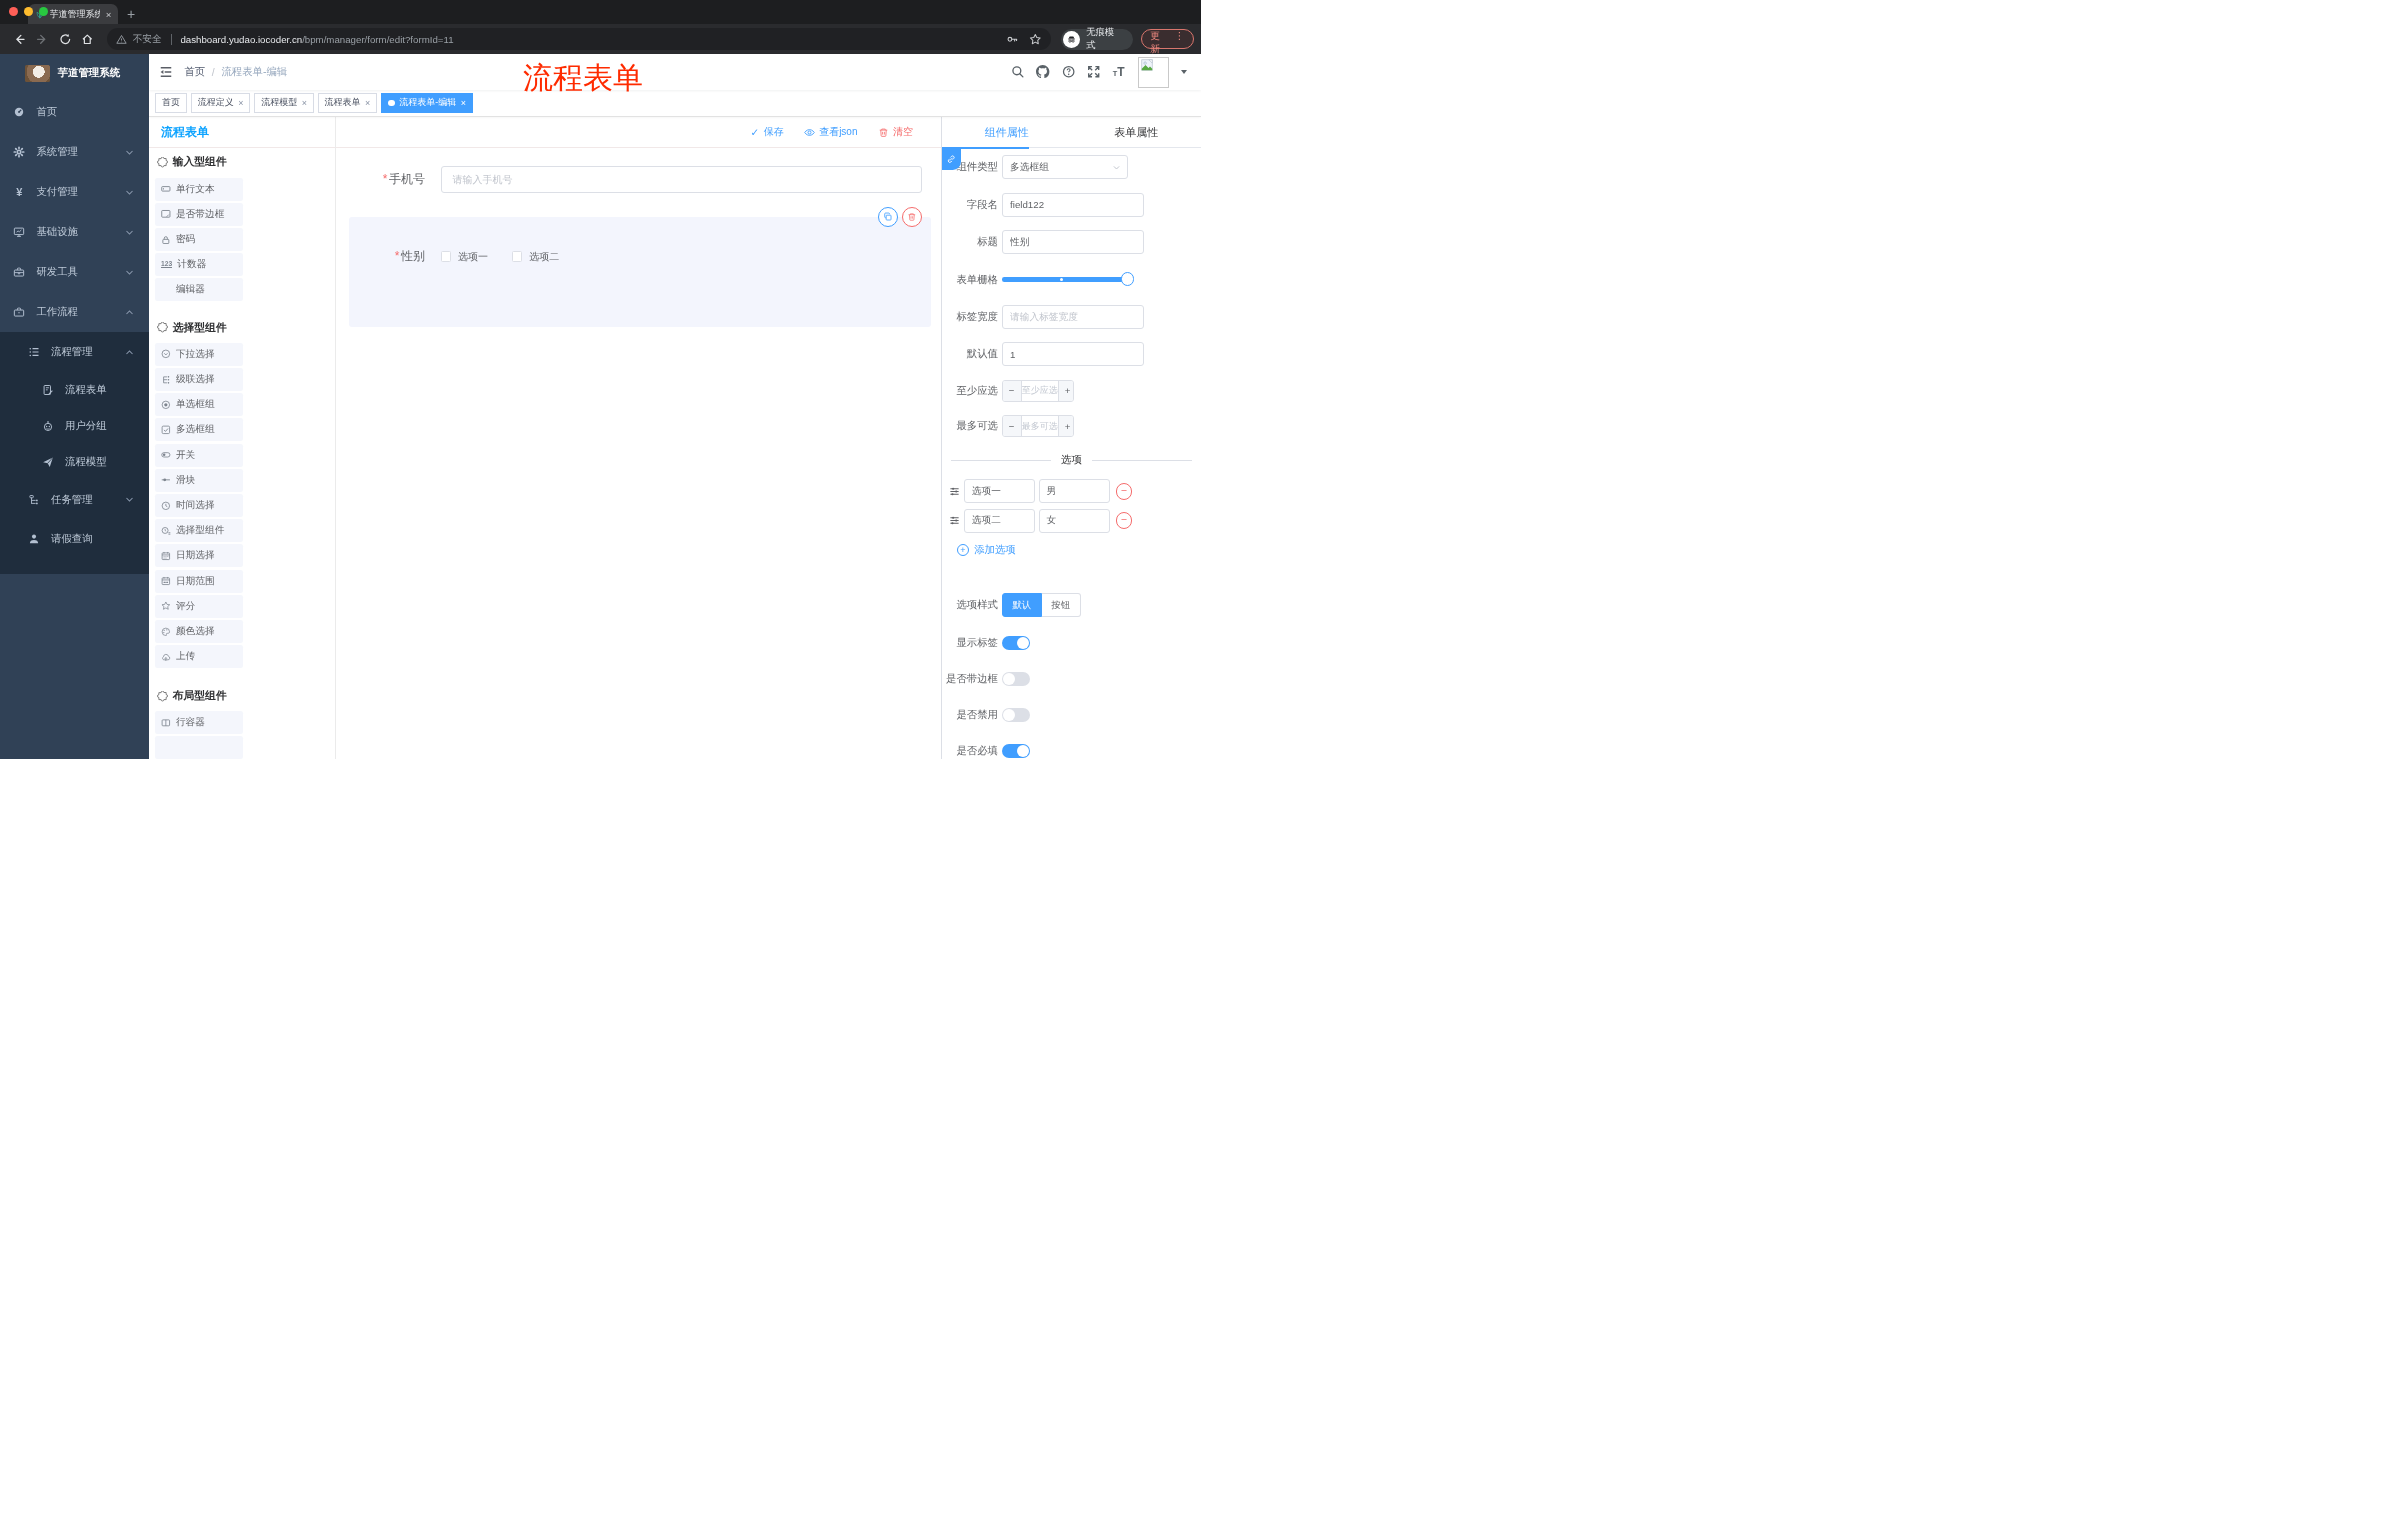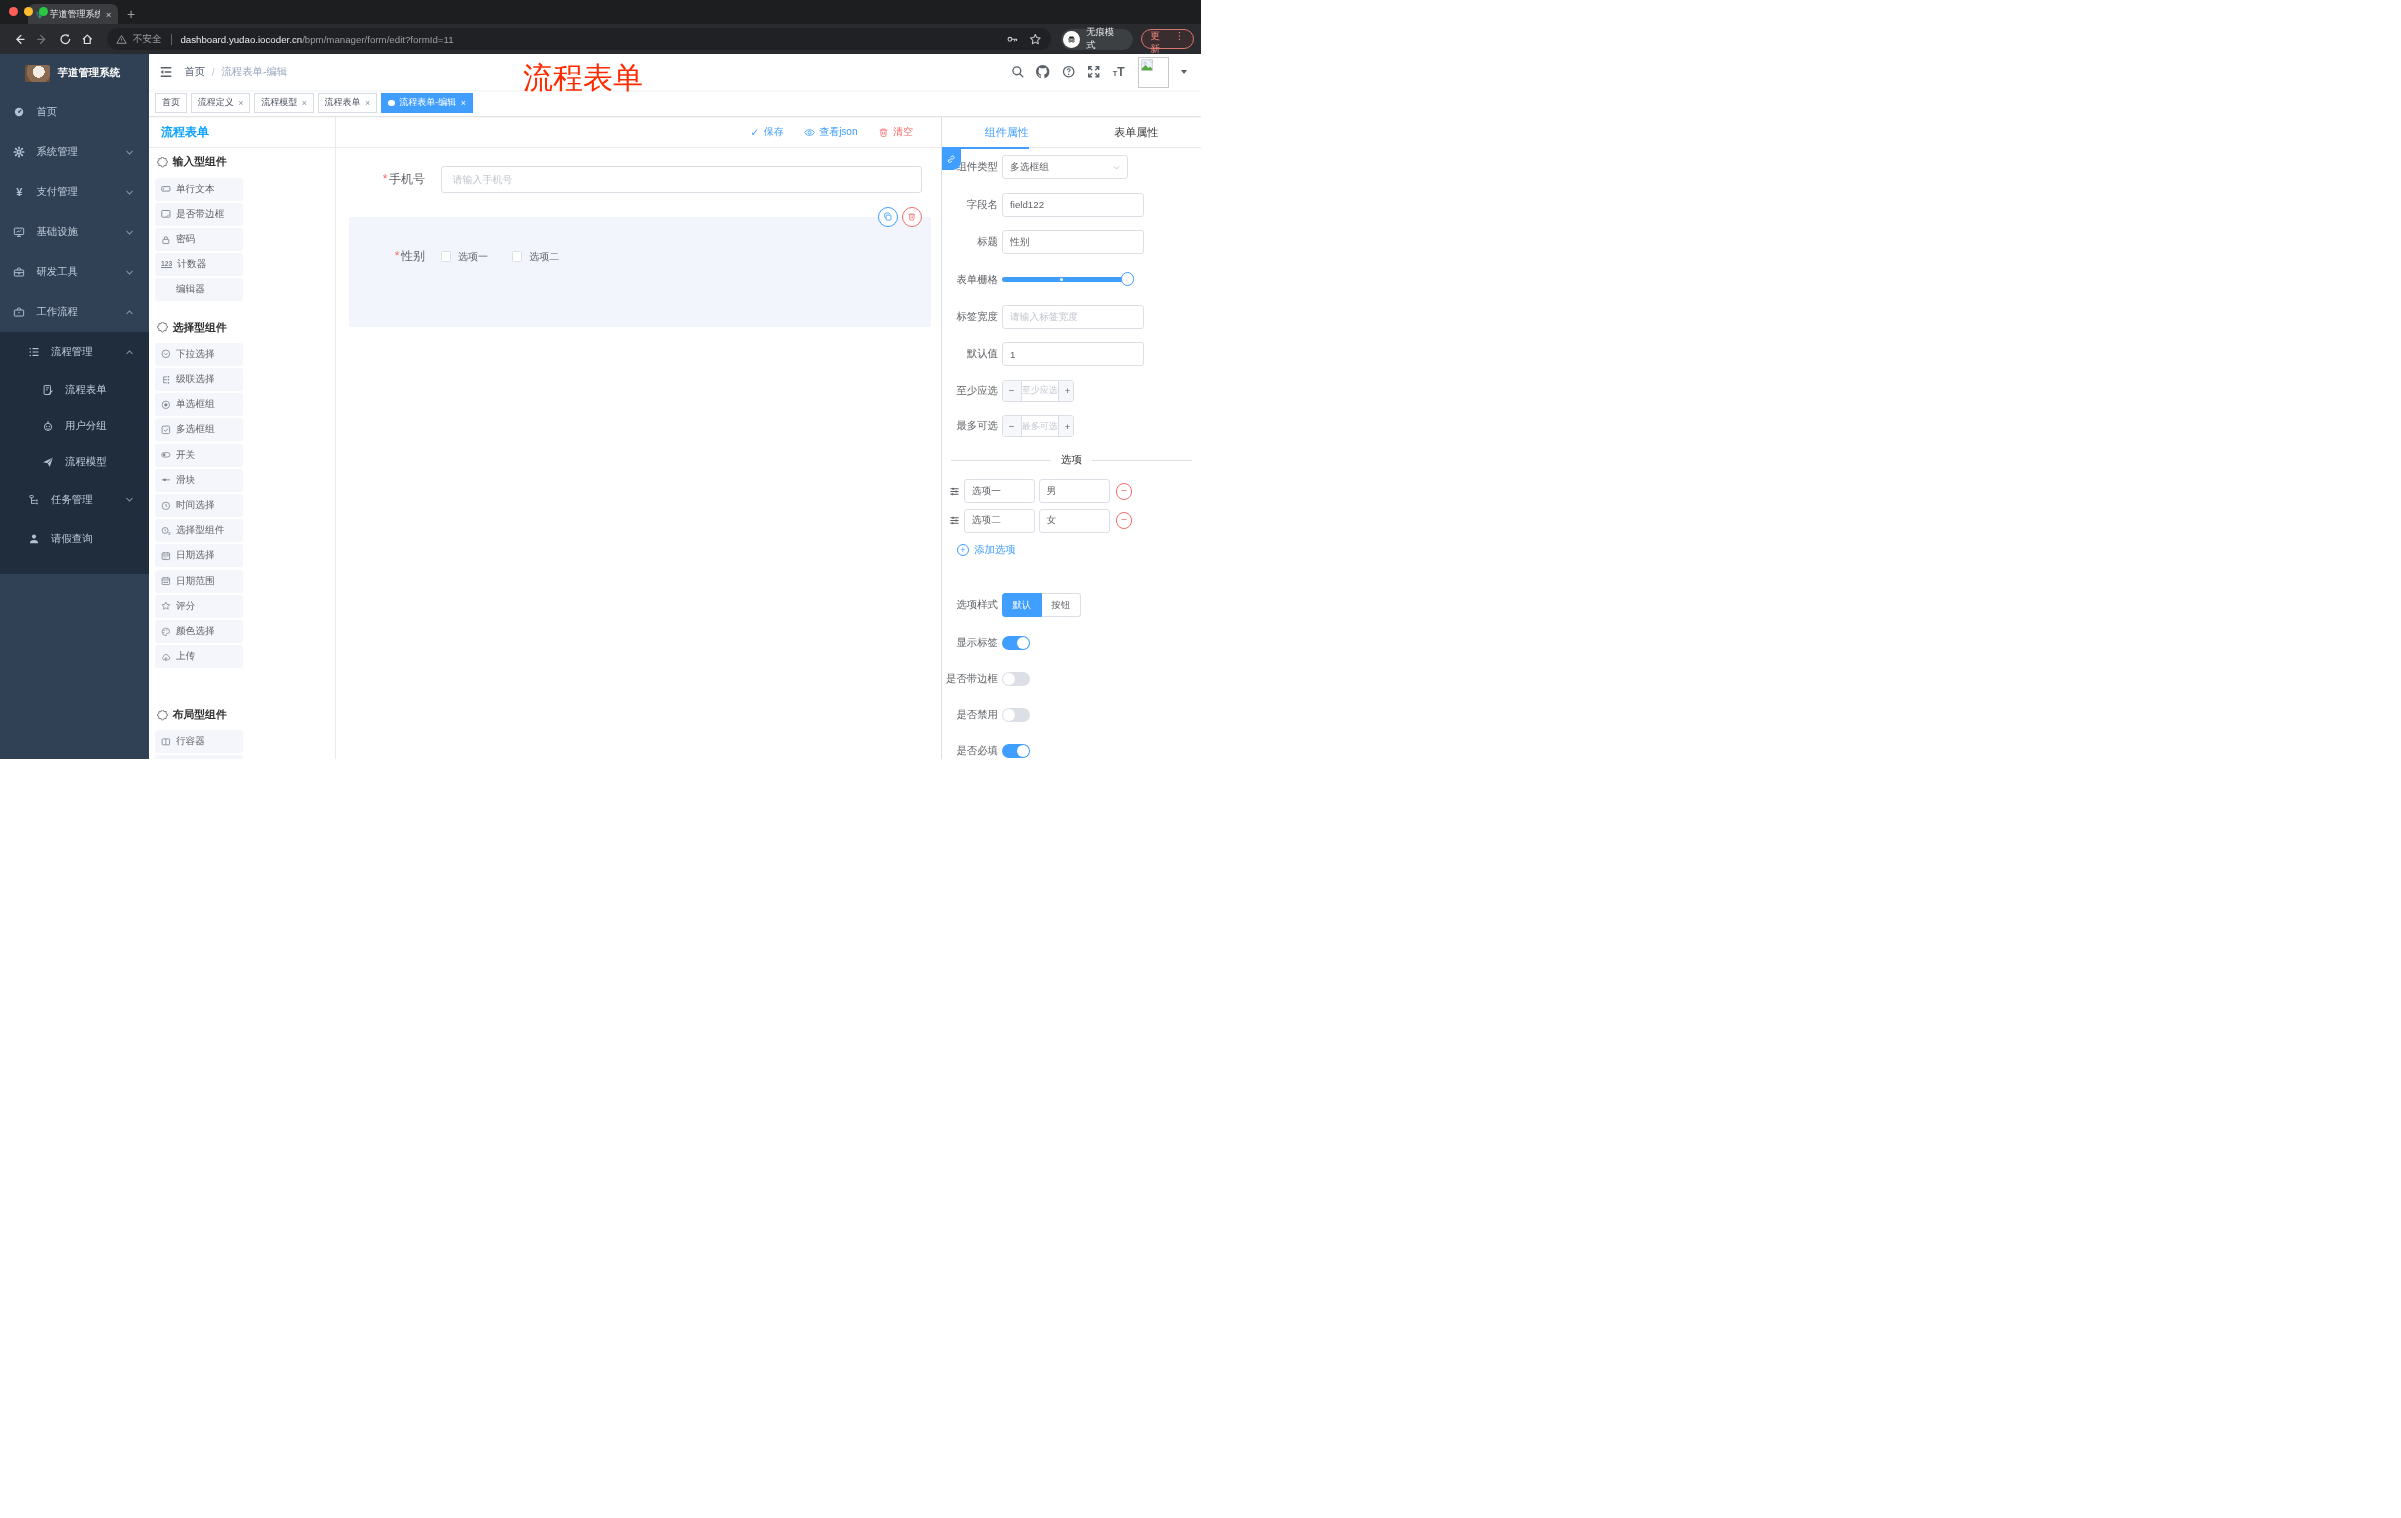--- a/index.html
+++ b/index.html
@@ -71,21 +71,21 @@
   .palette{width:187px;flex:none;border-right:0.7px solid #ebebeb;display:flex;flex-direction:column;min-height:0;}
   .pal-head{height:31px;flex:none;border-bottom:0.7px solid #f1e8e8;display:flex;align-items:center;padding-left:12px;font-size:12px;font-weight:bold;color:#0da3ff;}
   .pal-body{flex:1;padding:7.4px 3px 0 6px;overflow:hidden;}
   .sec-head{display:flex;align-items:center;gap:5.2px;font-size:10.8px;font-weight:600;color:#303133;margin:0 0 8.2px 1.5px;}
   .sec-head svg{width:11px;height:11px;color:#666;}
   .grid{display:flex;flex-wrap:wrap;gap:2.2px 3px;flex-direction:column;}
   .pitem{width:88px;height:23px;background:#f4f6fc;border-radius:2.2px;display:flex;align-items:center;padding:0 6px;gap:5.2px;font-size:9.7px;color:#606266;cursor:move;}
   .pitem svg{width:9.7px;height:9.7px;flex:none;color:#7d848e;}
   .ic123{font-size:6.7px;font-weight:bold;color:#7d848e;border-bottom:1.5px solid #7d848e;line-height:6.7px;flex:none;}
   .sec2{margin-top:19.3px;}
-  .sec3{margin-top:40px;}
+  .sec3{margin-top:21px;}
   .star{color:#f56c6c;margin-right:1.5px;}
 
   
   .canvas{flex:1;min-width:0;display:flex;flex-direction:column;}
   .cv-toolbar{height:31px;flex:none;border-bottom:0.7px solid #f1e8e8;display:flex;align-items:center;justify-content:flex-end;gap:20px;padding-right:28px;font-size:10px;}
   .cv-btn{display:flex;align-items:center;gap:4.5px;color:#409EFF;cursor:pointer;}
   .cv-btn.danger{color:#f56c6c;}
   .cv-btn svg{width:11px;height:11px;}
   .cv-check{font-size:10.4px;font-weight:bold;}
   .cv-body{flex:1;padding:18px 19.3px 0 36px;}

